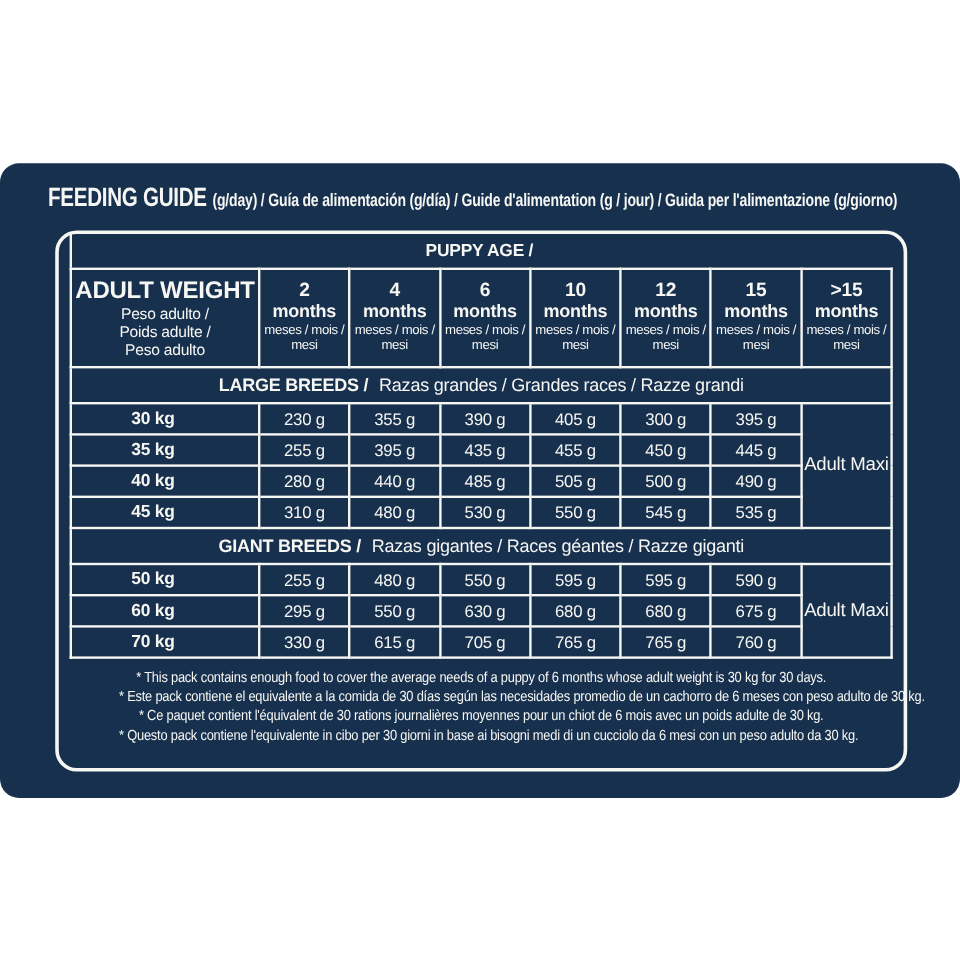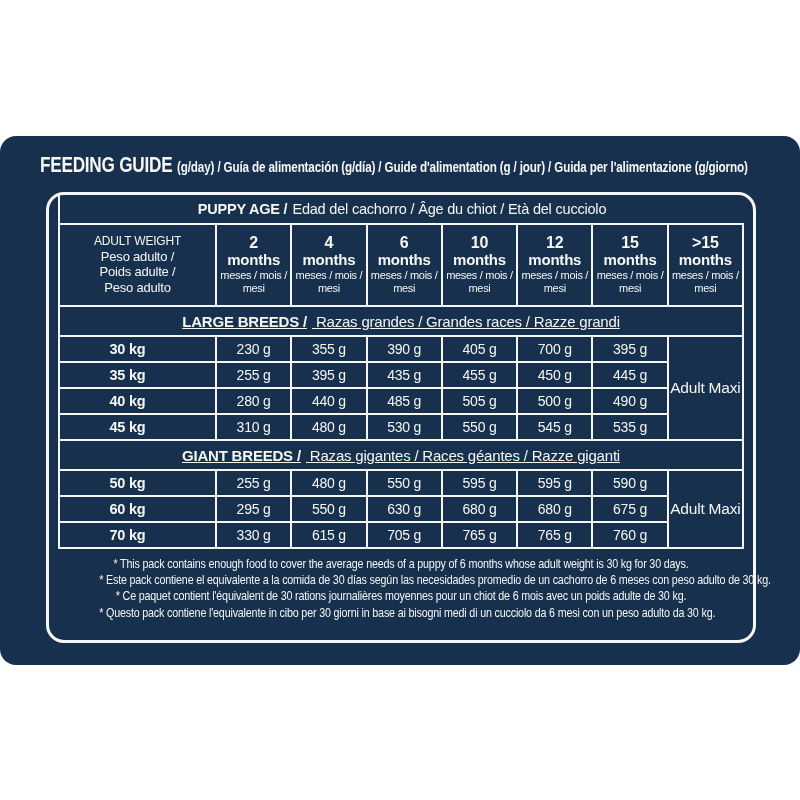--- a/index.html
+++ b/index.html
@@ -65,31 +65,30 @@
     width:100%;
     table-layout:fixed;
     border-collapse:collapse;
   }
   table.grid td{
     border:2px solid var(--line);
     text-align:center;
     vertical-align:middle;
   }
   td.aw-cell{height:82px;}
-  .aw-title{font-size:12px;font-weight:normal;line-height:1.15;}
+  .aw-title{font-size:20px;font-weight:bold;line-height:1.15;}
   .aw-sub{font-size:13px;line-height:1.18;}
   td.m-cell{height:82px;padding:2px 0;}
   .m-num{font-size:16px;font-weight:bold;line-height:1.05;}
   .m-word{font-size:15px;font-weight:bold;line-height:1.1;}
   .m-sub{font-size:11px;line-height:1.18;letter-spacing:-0.3px;white-space:nowrap;}
   td.s-cell{
     height:30px;
     font-size:15px;
     white-space:nowrap;
-    text-decoration:underline;
   }
   td.w-cell{
     height:26px;
     text-align:right;
     padding-right:20px;
     font-weight:bold;
     font-size:14.5px;
     white-space:nowrap;
   }
   td.v-cell{
@@ -120,21 +119,20 @@
 
   <div class="title">
     <span class="title-main">FEEDING GUIDE</span>
     <span class="title-rest">(g/day) / Guía de alimentación (g/día) / Guide d'alimentation (g / jour) / Guida per l'alimentazione (g/giorno)</span>
   </div>
 
   <div class="guide-box">
 
     <div class="age-row">
       <span class="b">PUPPY AGE /</span>
-      <span>Edad del cachorro / Âge du chiot / Età del cucciolo</span>
     </div>
 
     <table class="grid">
       <colgroup>
         <col style="width:157px">
         <col>
           <col>
           <col>
           <col>
           <col>
@@ -200,21 +198,21 @@
           <span>Razas grandes / Grandes races / Razze grandi</span>
         </td>
       </tr>
 
       <tr>
         <td class="w-cell">30 kg</td>
         <td class="v-cell">230 g</td>
         <td class="v-cell">355 g</td>
         <td class="v-cell">390 g</td>
         <td class="v-cell">405 g</td>
-        <td class="v-cell">700 g</td>
+        <td class="v-cell">300 g</td>
         <td class="v-cell">395 g</td>
         <td class="a-cell" rowspan="4">Adult Maxi</td>
       </tr>
       <tr>
         <td class="w-cell">35 kg</td>
         <td class="v-cell">255 g</td>
         <td class="v-cell">395 g</td>
         <td class="v-cell">435 g</td>
         <td class="v-cell">455 g</td>
         <td class="v-cell">450 g</td>

